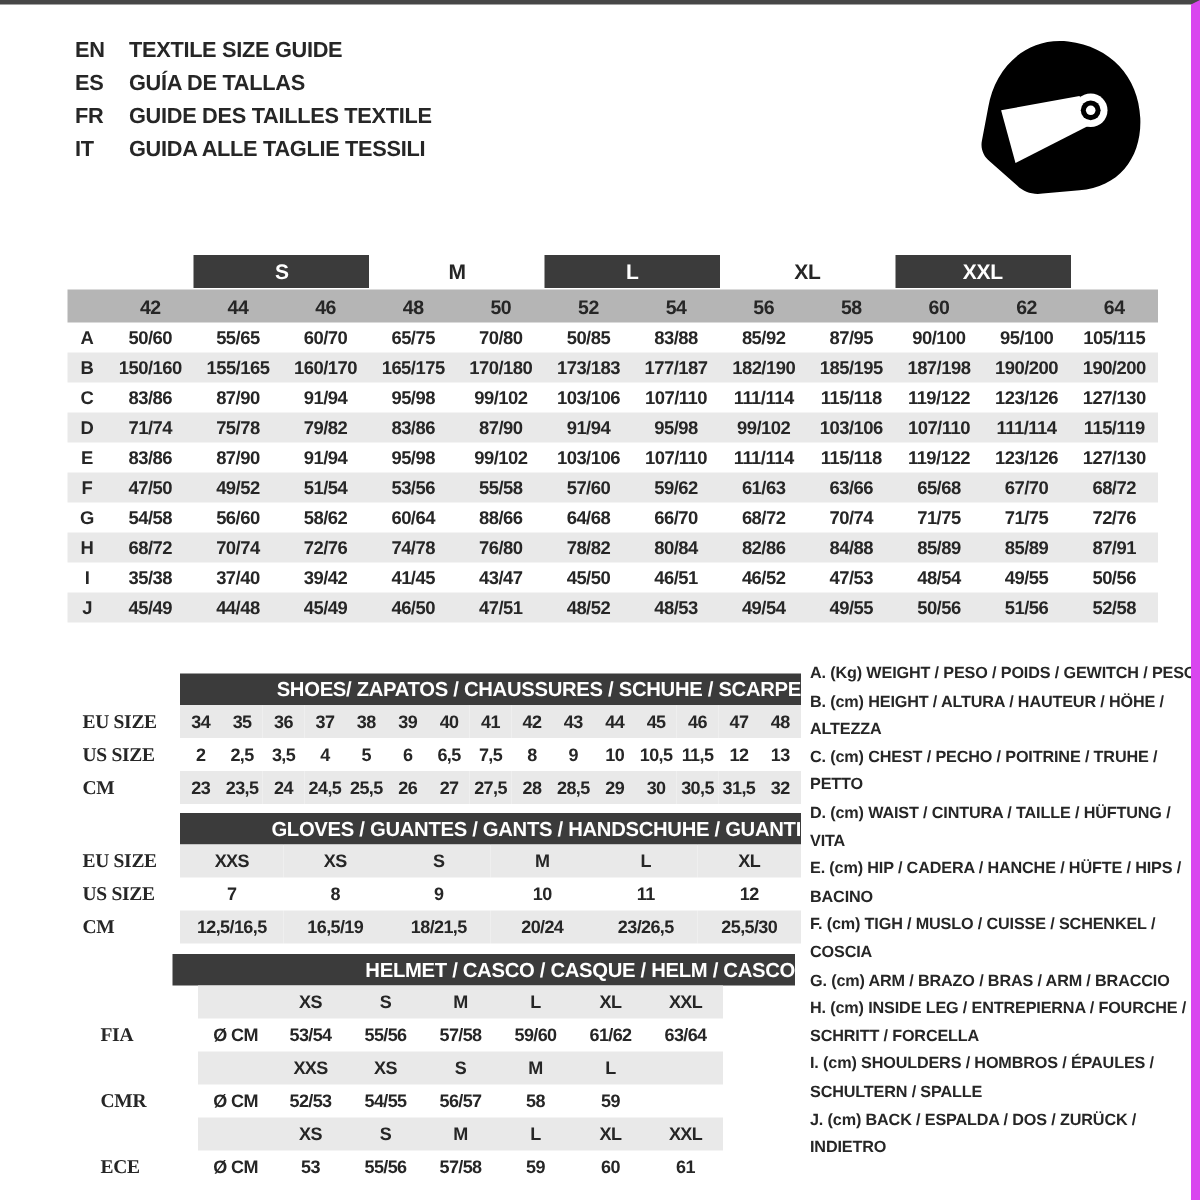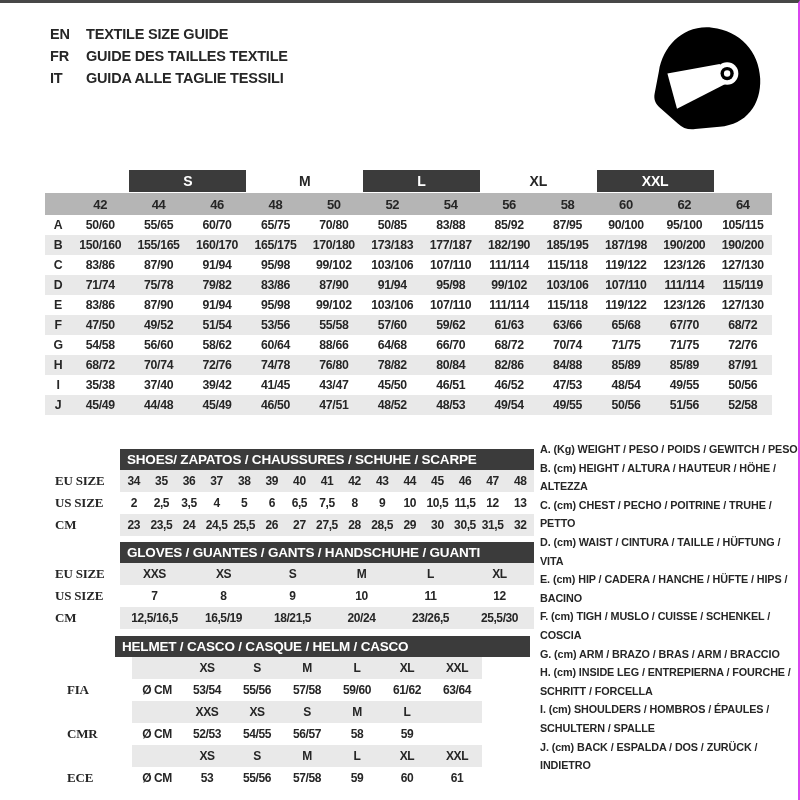--- a/index.html
+++ b/index.html
@@ -1,38 +1,38 @@
 <!DOCTYPE html>
 <html><head>
 <meta charset="utf-8">
 <style>
   html,body{margin:0;padding:0;background:#fff;}
   .page{
     position:relative;width:800px;height:800px;background:#ffffff;
     box-sizing:border-box;overflow:hidden;
-    border-top:3px solid #474747;border-right:2px solid #d946ef;
+    border-top:3px solid #474747;border-right:6px solid #d946ef;
     font-family:"Liberation Sans",sans-serif;font-weight:bold;color:#262626;
   }
   
   .langs{position:absolute;left:50px;top:20px;}
   .lang-row{display:flex;font-size:14.5px;line-height:22px;letter-spacing:-0.2px;}
   .lang-code{width:36px;}
   .helmet-logo{position:absolute;left:645px;top:14px;width:128px;height:128px;}
   
   .textile{position:absolute;left:45px;top:167px;width:727px;}
   .grouprow{display:grid;grid-template-columns:26px repeat(12,1fr);height:22px;margin-bottom:1px;}
   .groupbox{display:flex;align-items:center;justify-content:center;font-size:14px;letter-spacing:-0.2px;}
   .groupbox.dark{background:#3b3b3b;color:#ffffff;}
   .trow{display:grid;grid-template-columns:26px repeat(12,1fr);height:20px;align-items:center;
         text-align:center;font-size:12.3px;letter-spacing:-0.35px;}
   .trow.sizerow{background:#b5b5b5;height:22px;font-size:13px;}
   .trow.zebra{background:#e9e9e9;}
   .tcell{overflow:visible;white-space:nowrap;}
   
-  .sub{position:absolute;left:50px;}
+  .sub{position:absolute;left:50px;text-align:right;}
   .bar{background:#3b3b3b;color:#fff;font-size:13.5px;height:21px;line-height:21px;
        padding-left:7px;letter-spacing:-0.2px;box-sizing:border-box;}
   .shoes{top:446px;width:484px;}
   .gloves{top:539px;width:484px;}
   .helmet{top:633px;width:470px;margin-left:12px;}
   .shoes .bar,.gloves .bar{margin-left:70px;width:414px;}
   .helmet .bar{margin-left:53px;width:415px;}
   .srow{display:grid;grid-template-columns:70px repeat(15,1fr);height:22px;align-items:stretch;}
   .grow{display:grid;grid-template-columns:70px repeat(6,1fr);height:22px;align-items:stretch;}
   .hrow{display:grid;grid-template-columns:70px 50px repeat(6,50px);height:22px;align-items:stretch;}
@@ -48,20 +48,24 @@
 <body>
 
 <div class="page">
 
   <div class="langs" id="langs">
       <div class="lang-row">
         <div class="lang-code">EN</div>
         <div class="lang-title">TEXTILE SIZE GUIDE</div>
       </div>
       <div class="lang-row">
+        <div class="lang-code">ES</div>
+        <div class="lang-title">GUÍA DE TALLAS</div>
+      </div>
+      <div class="lang-row">
         <div class="lang-code">FR</div>
         <div class="lang-title">GUIDE DES TAILLES TEXTILE</div>
       </div>
       <div class="lang-row">
         <div class="lang-code">IT</div>
         <div class="lang-title">GUIDA ALLE TAGLIE TESSILI</div>
       </div>
     </div>
 
   <div class="helmet-logo">

